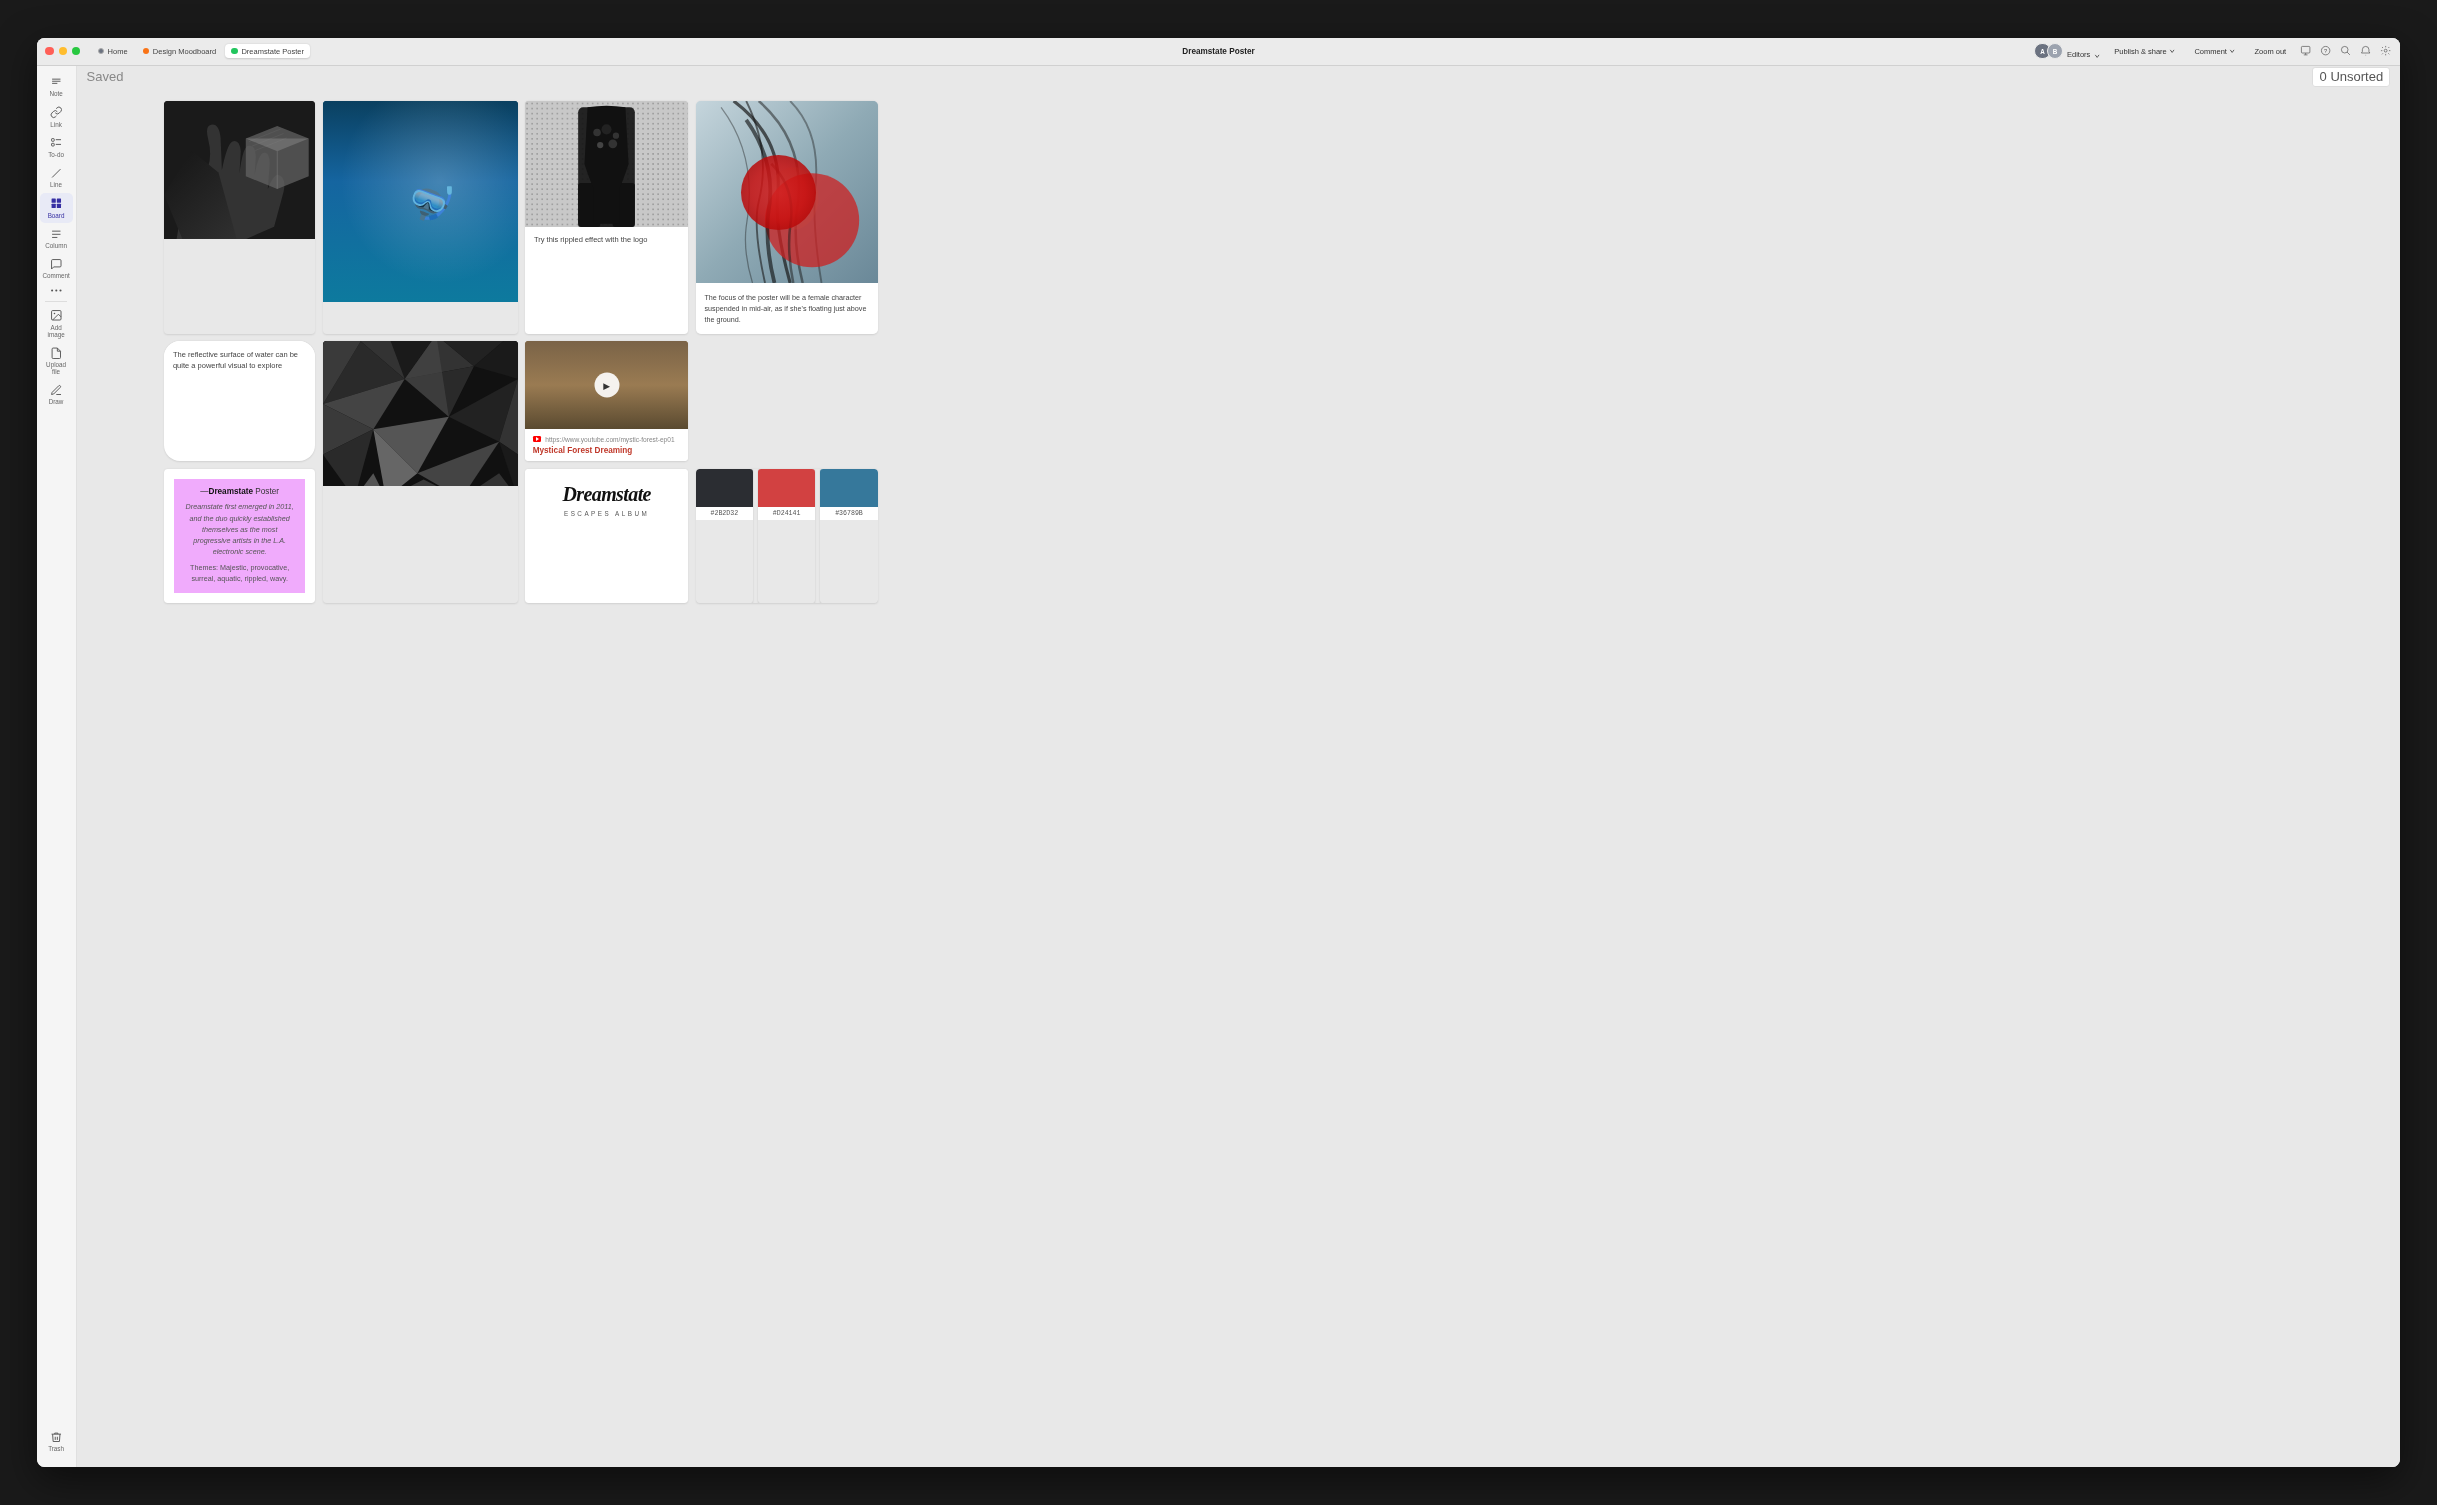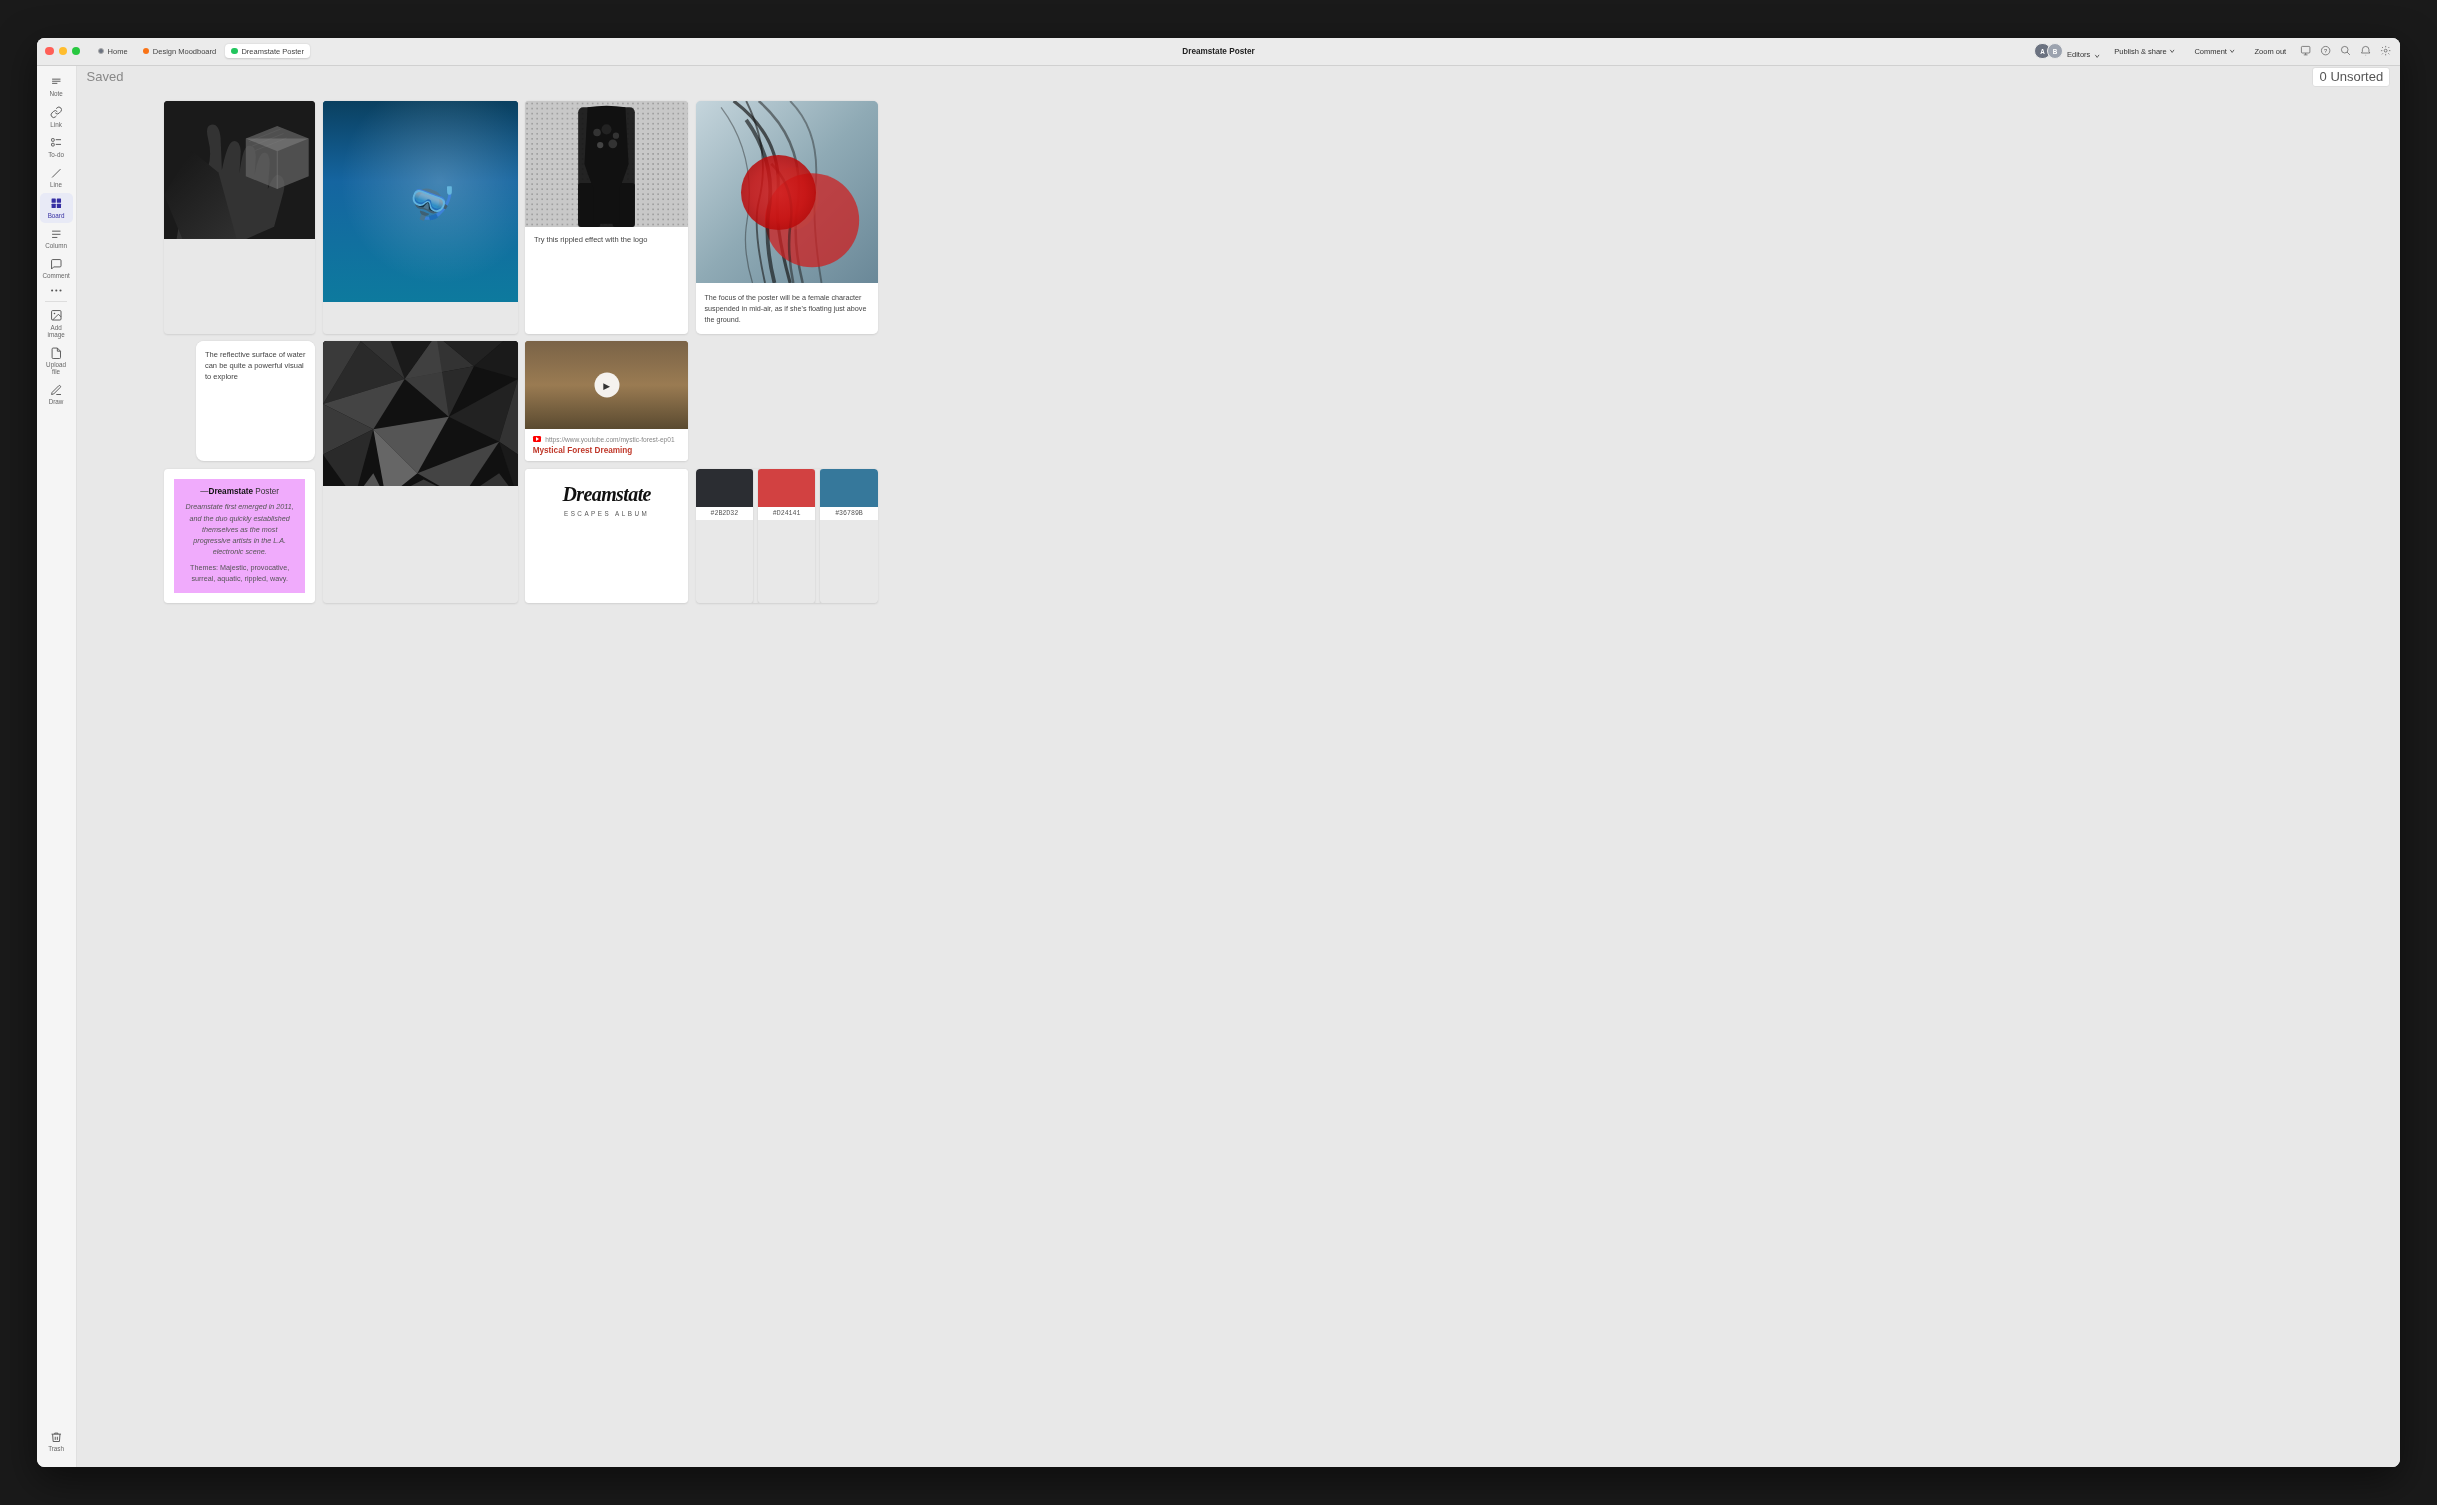--- a/index.html
+++ b/index.html
@@ -223,24 +223,23 @@
       grid-column: 1;
       grid-row: 1;
       border-radius: 3.8px;
       overflow: hidden;
       box-shadow: 0 0.6px 1.9px rgba(0,0,0,0.1);
     }
     .col1-row2 {
       grid-column: 1;
       grid-row: 2;
       background: white;
-      border-radius: 8px;
+      border-radius: 16px;
       overflow: hidden;
       box-shadow: 0 0.6px 1.9px rgba(0,0,0,0.1);
-      margin-left: 32px;
     }
     .col1-row3 {
       grid-column: 1;
       grid-row: 3;
       background: white;
       border-radius: 3.8px;
       overflow: hidden;
       box-shadow: 0 0.6px 1.9px rgba(0,0,0,0.1);
       padding: 10px;
     }

